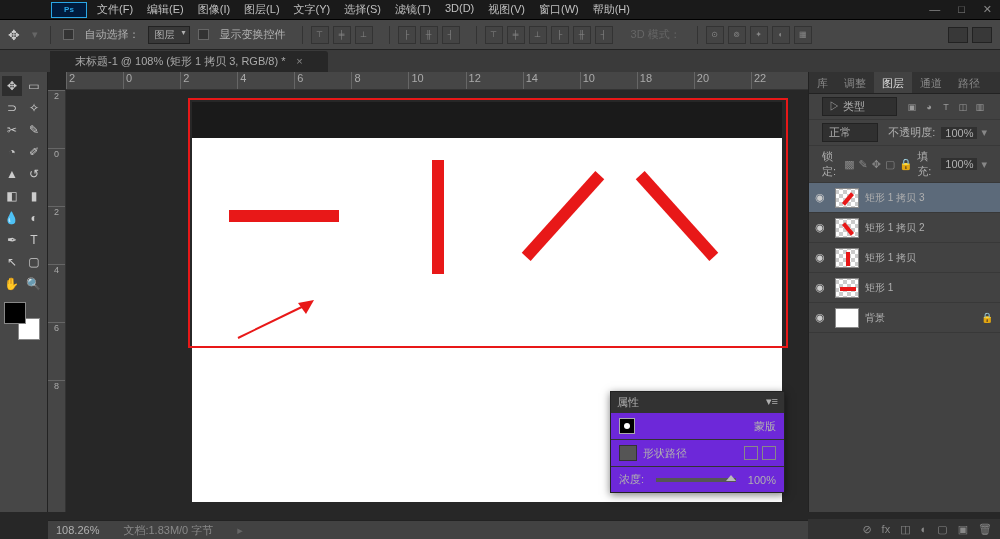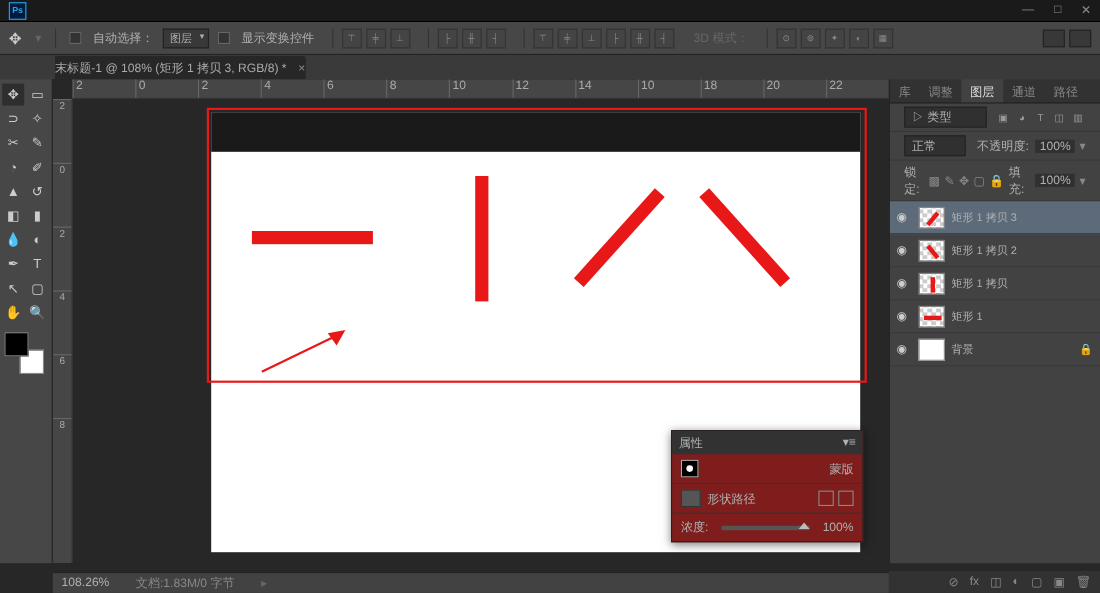--- a/index.html
+++ b/index.html
@@ -1,39 +1,39 @@
 <!DOCTYPE html>
 <html><head>
 <meta charset="utf-8">
 <style>
 * { margin: 0; padding: 0; box-sizing: border-box; font-family: "Microsoft YaHei", sans-serif; font-size: 11px; }
 body { background: #272727; color: #b0b0b0; width: 1000px; height: 539px; overflow: hidden; position: relative; }
 
 
 .titlebar { height: 20px; background: #1a1a1a; display: flex; align-items: center; padding: 0 8px; border-bottom: 1px solid #000; }
-.ps-logo { width: 16px; height: 16px; background: #001b3d; color: #2aa7e6; font-weight: bold; font-size: 8px; display: flex; align-items: center; justify-content: center; border: 1px solid #2aa7e6; margin-right: 10px; }
+.ps-logo { width: 36px; height: 16px; background: #001b3d; color: #2aa7e6; font-weight: bold; font-size: 8px; display: flex; align-items: center; justify-content: center; border: 1px solid #2aa7e6; margin-right: 10px; margin-left: 43px; }
 .menu { display: flex; gap: 14px; }
 .menu span { cursor: pointer; color: #c0c0c0; }
 .win-controls { margin-left: auto; display: flex; gap: 18px; font-size: 12px; color: #888; }
 
 
 .options-bar { height: 30px; background: #474747; border-bottom: 1px solid #222; display: flex; align-items: center; padding: 0 8px; gap: 8px; }
 .move-icon { width: 16px; height: 16px; position: relative; }
 .move-icon::before { content: "✥"; font-size: 14px; color: #ccc; }
 .checkbox { width: 11px; height: 11px; background: #333; border: 1px solid #666; display: inline-block; vertical-align: middle; margin-right: 3px; }
 .dropdown { background: #383838; padding: 1px 14px 1px 6px; border: 1px solid #222; position: relative; font-size: 10px; }
 .dropdown::after { content: "▾"; position: absolute; right: 3px; font-size: 8px; }
 .align-group { display: flex; gap: 4px; margin-left: 8px; border-left: 1px solid #333; padding-left: 8px; }
 .align-btn { width: 18px; height: 18px; background: #444; border: 1px solid #333; font-size: 8px; display: flex; align-items: center; justify-content: center; color: #888; }
 .ctrl-btns { margin-left: auto; display: flex; gap: 4px; }
 .ctrl-btn { width: 20px; height: 16px; background: #383838; border: 1px solid #222; }
 
 
 .doctab-bar { height: 22px; background: #3a3a3a; display: flex; align-items: flex-end; padding-left: 50px; }
-.doctab { background: #272727; padding: 3px 0; font-size: 10px; color: #aaa; border-top-right-radius: 3px; }
+.doctab { background: #272727; padding: 3px 25px; font-size: 10px; color: #aaa; border-top-right-radius: 3px; }
 .doctab .x { margin-left: 8px; color: #888; }
 
 
 .main { display: flex; height: 440px; }
 
 
 .tools { width: 48px; background: #474747; border-right: 1px solid #222; display: flex; flex-wrap: wrap; padding: 4px 2px; gap: 2px; align-content: flex-start; }
 .tool { width: 20px; height: 20px; display: flex; align-items: center; justify-content: center; font-size: 12px; color: #ccc; cursor: pointer; }
 .tool.active { background: #2e2e2e; }
 .color-sw { width: 40px; height: 40px; position: relative; margin-top: 6px; }
@@ -71,39 +71,52 @@
 .eye { width: 14px; height: 14px; font-size: 11px; color: #ccc; }
 .thumb { width: 24px; height: 20px; background: #ddd; border: 1px solid #888; position: relative; }
 .thumb.checker { background: repeating-conic-gradient(#ccc 0% 25%, #fff 0% 50%) 50% / 8px 8px; }
 .thumb .redbit { position: absolute; background: #e81818; }
 .layer-name { font-size: 10px; }
 .lock { margin-left: auto; font-size: 10px; color: #aaa; }
 
 .panel-footer { height: 20px; background: #323232; display: flex; gap: 10px; align-items: center; justify-content: flex-end; padding: 0 8px; font-size: 10px; color: #888; }
 
 
-.props-panel { position: absolute; left: 610px; top: 391px; width: 175px; background: #7f1d1d; border: 1px solid #222; box-shadow: 0 2px 8px rgba(0,0,0,0.5); }
+.props-panel { position: absolute; left: 610px; top: 391px; width: 175px; background: #6d28d9; border: 1px solid #222; box-shadow: 0 2px 8px rgba(0,0,0,0.5); }
 .props-head { background: #323232; padding: 3px 6px; font-size: 10px; display: flex; justify-content: space-between; }
 .props-row { display: flex; align-items: center; padding: 5px 8px; gap: 6px; font-size: 10px; justify-content: space-between; }
 .mask-icon { width: 16px; height: 16px; border: 1px solid #aaa; background: #000; position: relative; }
 .mask-icon::after { content: ""; position: absolute; inset: 4px; background: #fff; border-radius: 50%; }
 .path-icon { width: 18px; height: 16px; background: #555; border: 1px solid #333; }
 .props-div { border-top: 1px solid #333; }
 .slider { flex: 1; height: 4px; background: #555; margin: 0 6px; position: relative; }
 .slider::after { content: ""; position: absolute; right: 0; top: -3px; width: 0; height: 0; border-left: 5px solid transparent; border-right: 5px solid transparent; border-bottom: 6px solid #bbb; }
 
 
 .status-bar { height: 19px; background: #424242; border-top: 1px solid #222; display: flex; align-items: center; padding: 0 8px; font-size: 10px; gap: 24px; position: absolute; bottom: 0; left: 48px; right: 192px; }
 .status-bar span:nth-child(2) { color:#888; }
 </style>
 </head>
 <body>
 
 <div class="titlebar">
   <div class="ps-logo">Ps</div>
+  <div class="menu">
+    <span>文件(F)</span>
+    <span>编辑(E)</span>
+    <span>图像(I)</span>
+    <span>图层(L)</span>
+    <span>文字(Y)</span>
+    <span>选择(S)</span>
+    <span>滤镜(T)</span>
+    <span>3D(D)</span>
+    <span>视图(V)</span>
+    <span>窗口(W)</span>
+    <span>帮助(H)</span>
+  </div>
   <div class="win-controls">
     <span>—</span>
     <span>□</span>
     <span>✕</span>
   </div>
 </div>
 
 <div class="options-bar">
   <span class="move-icon"></span>
   <span style="color:#666">▾</span>

